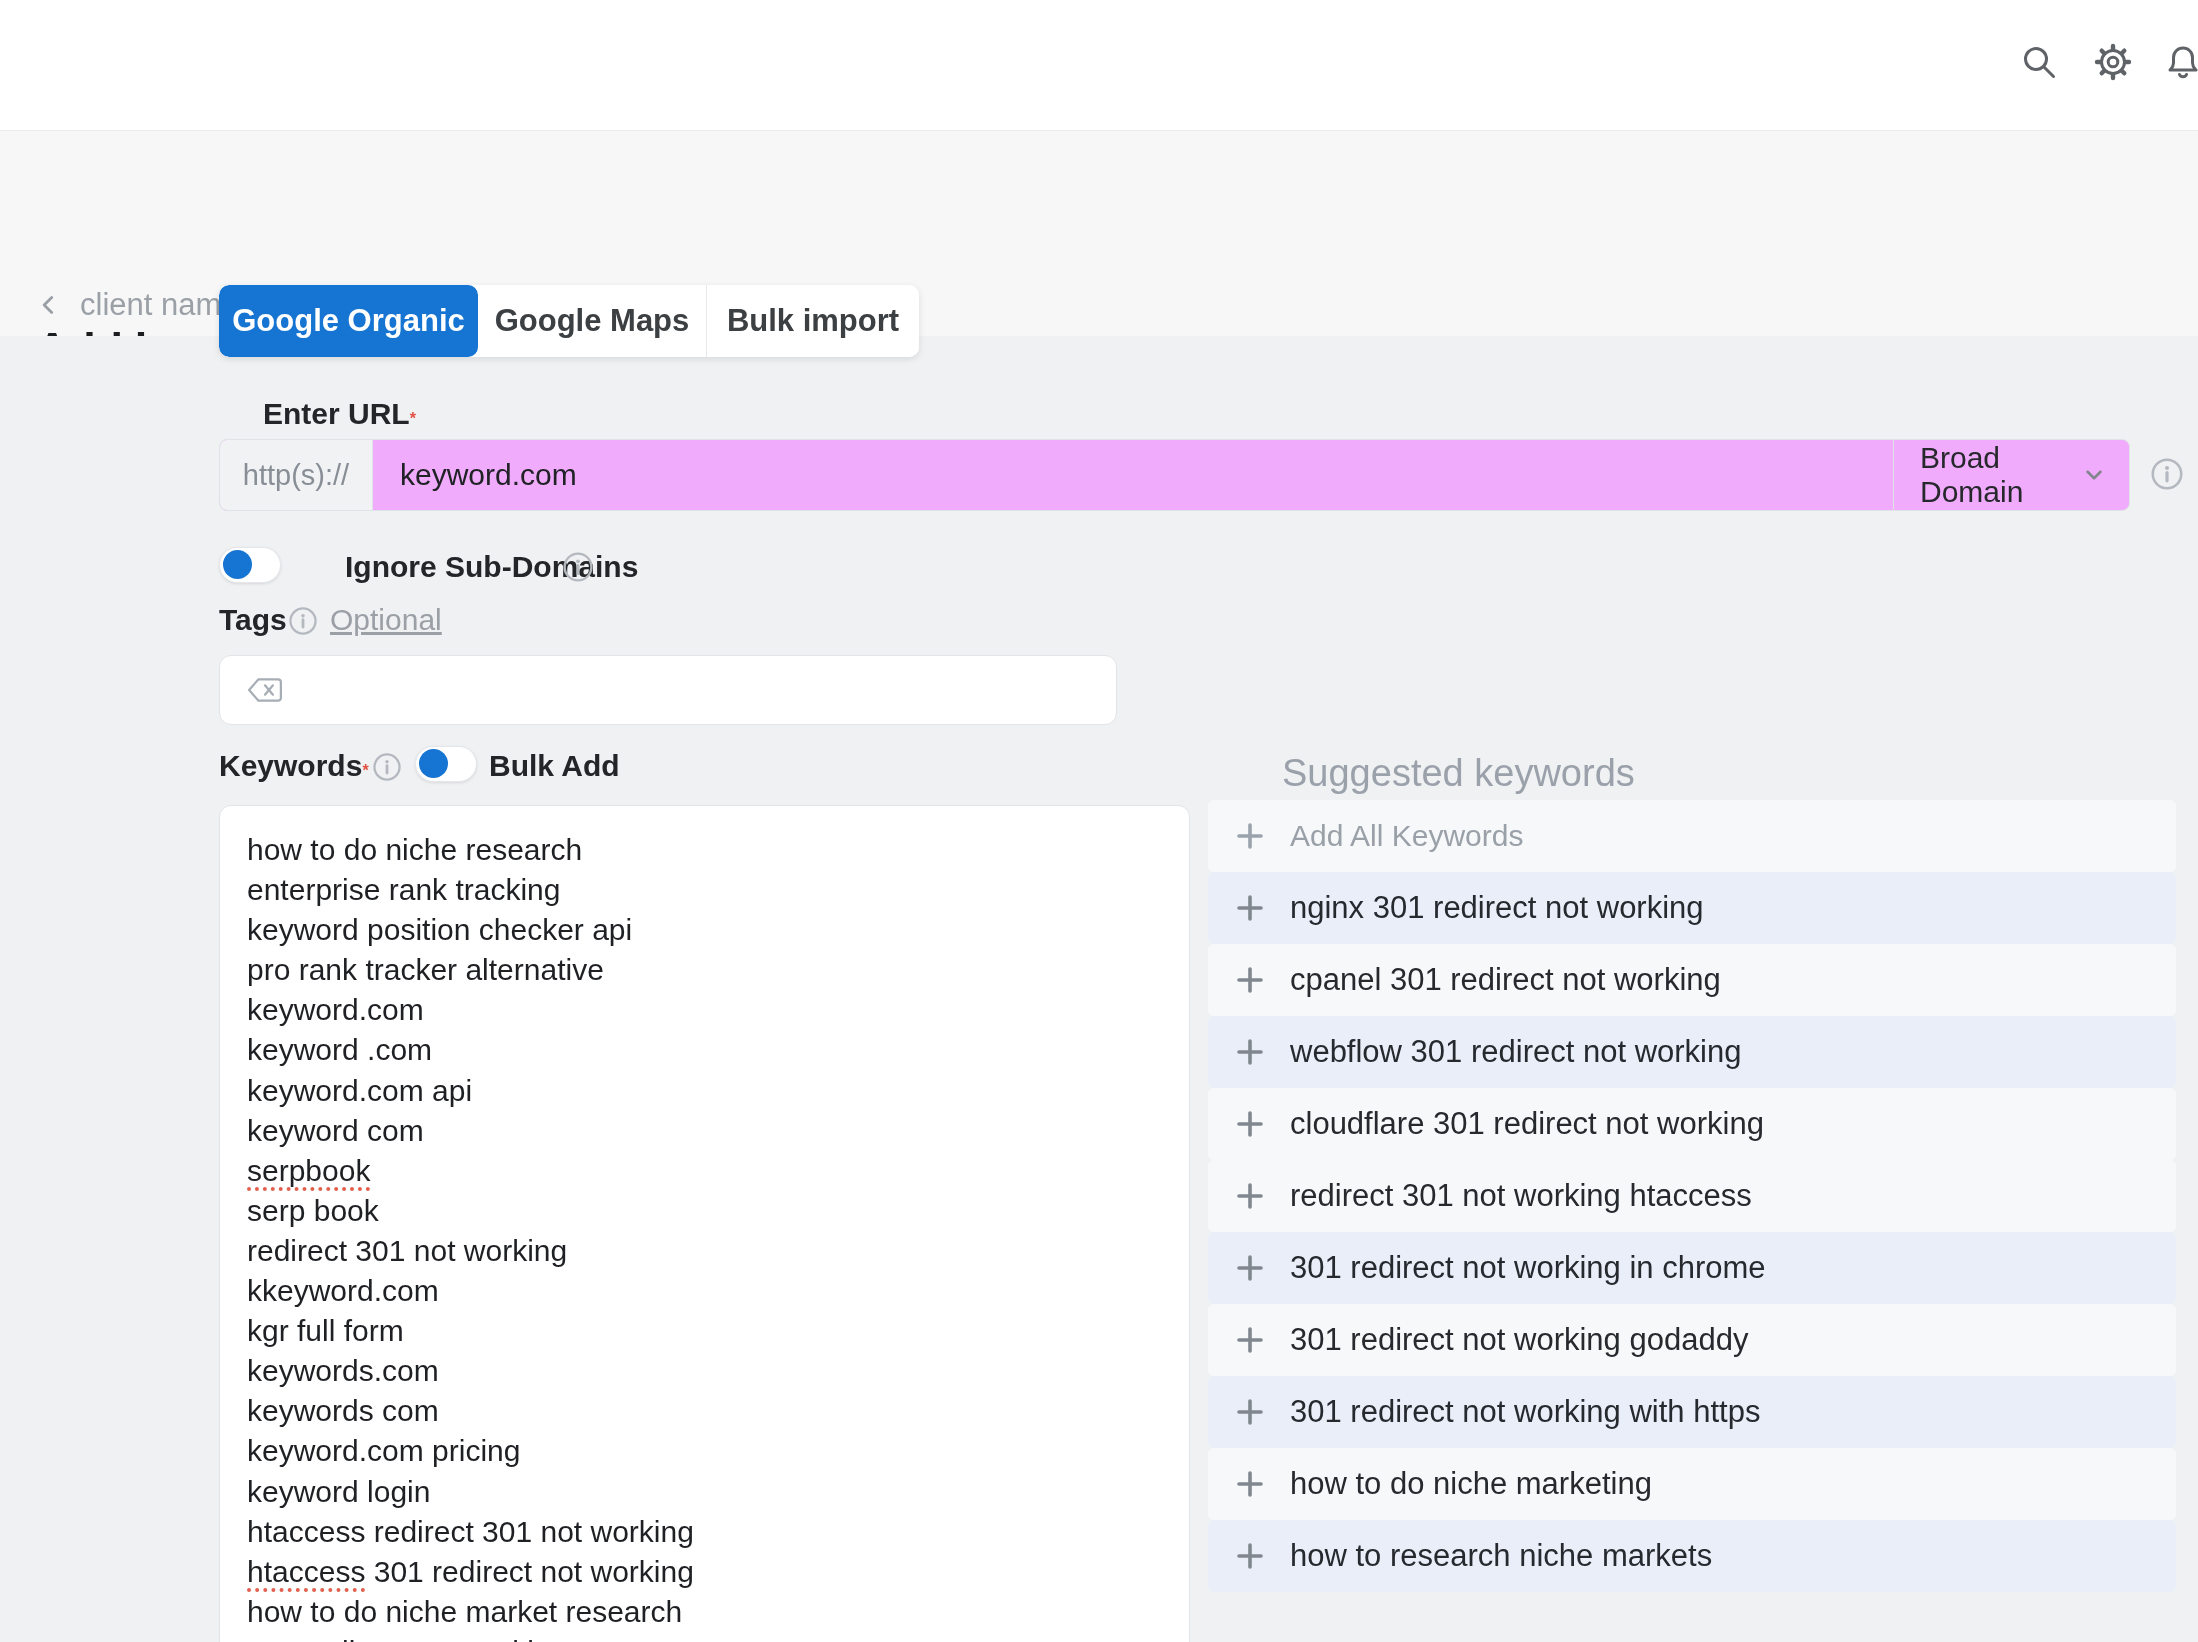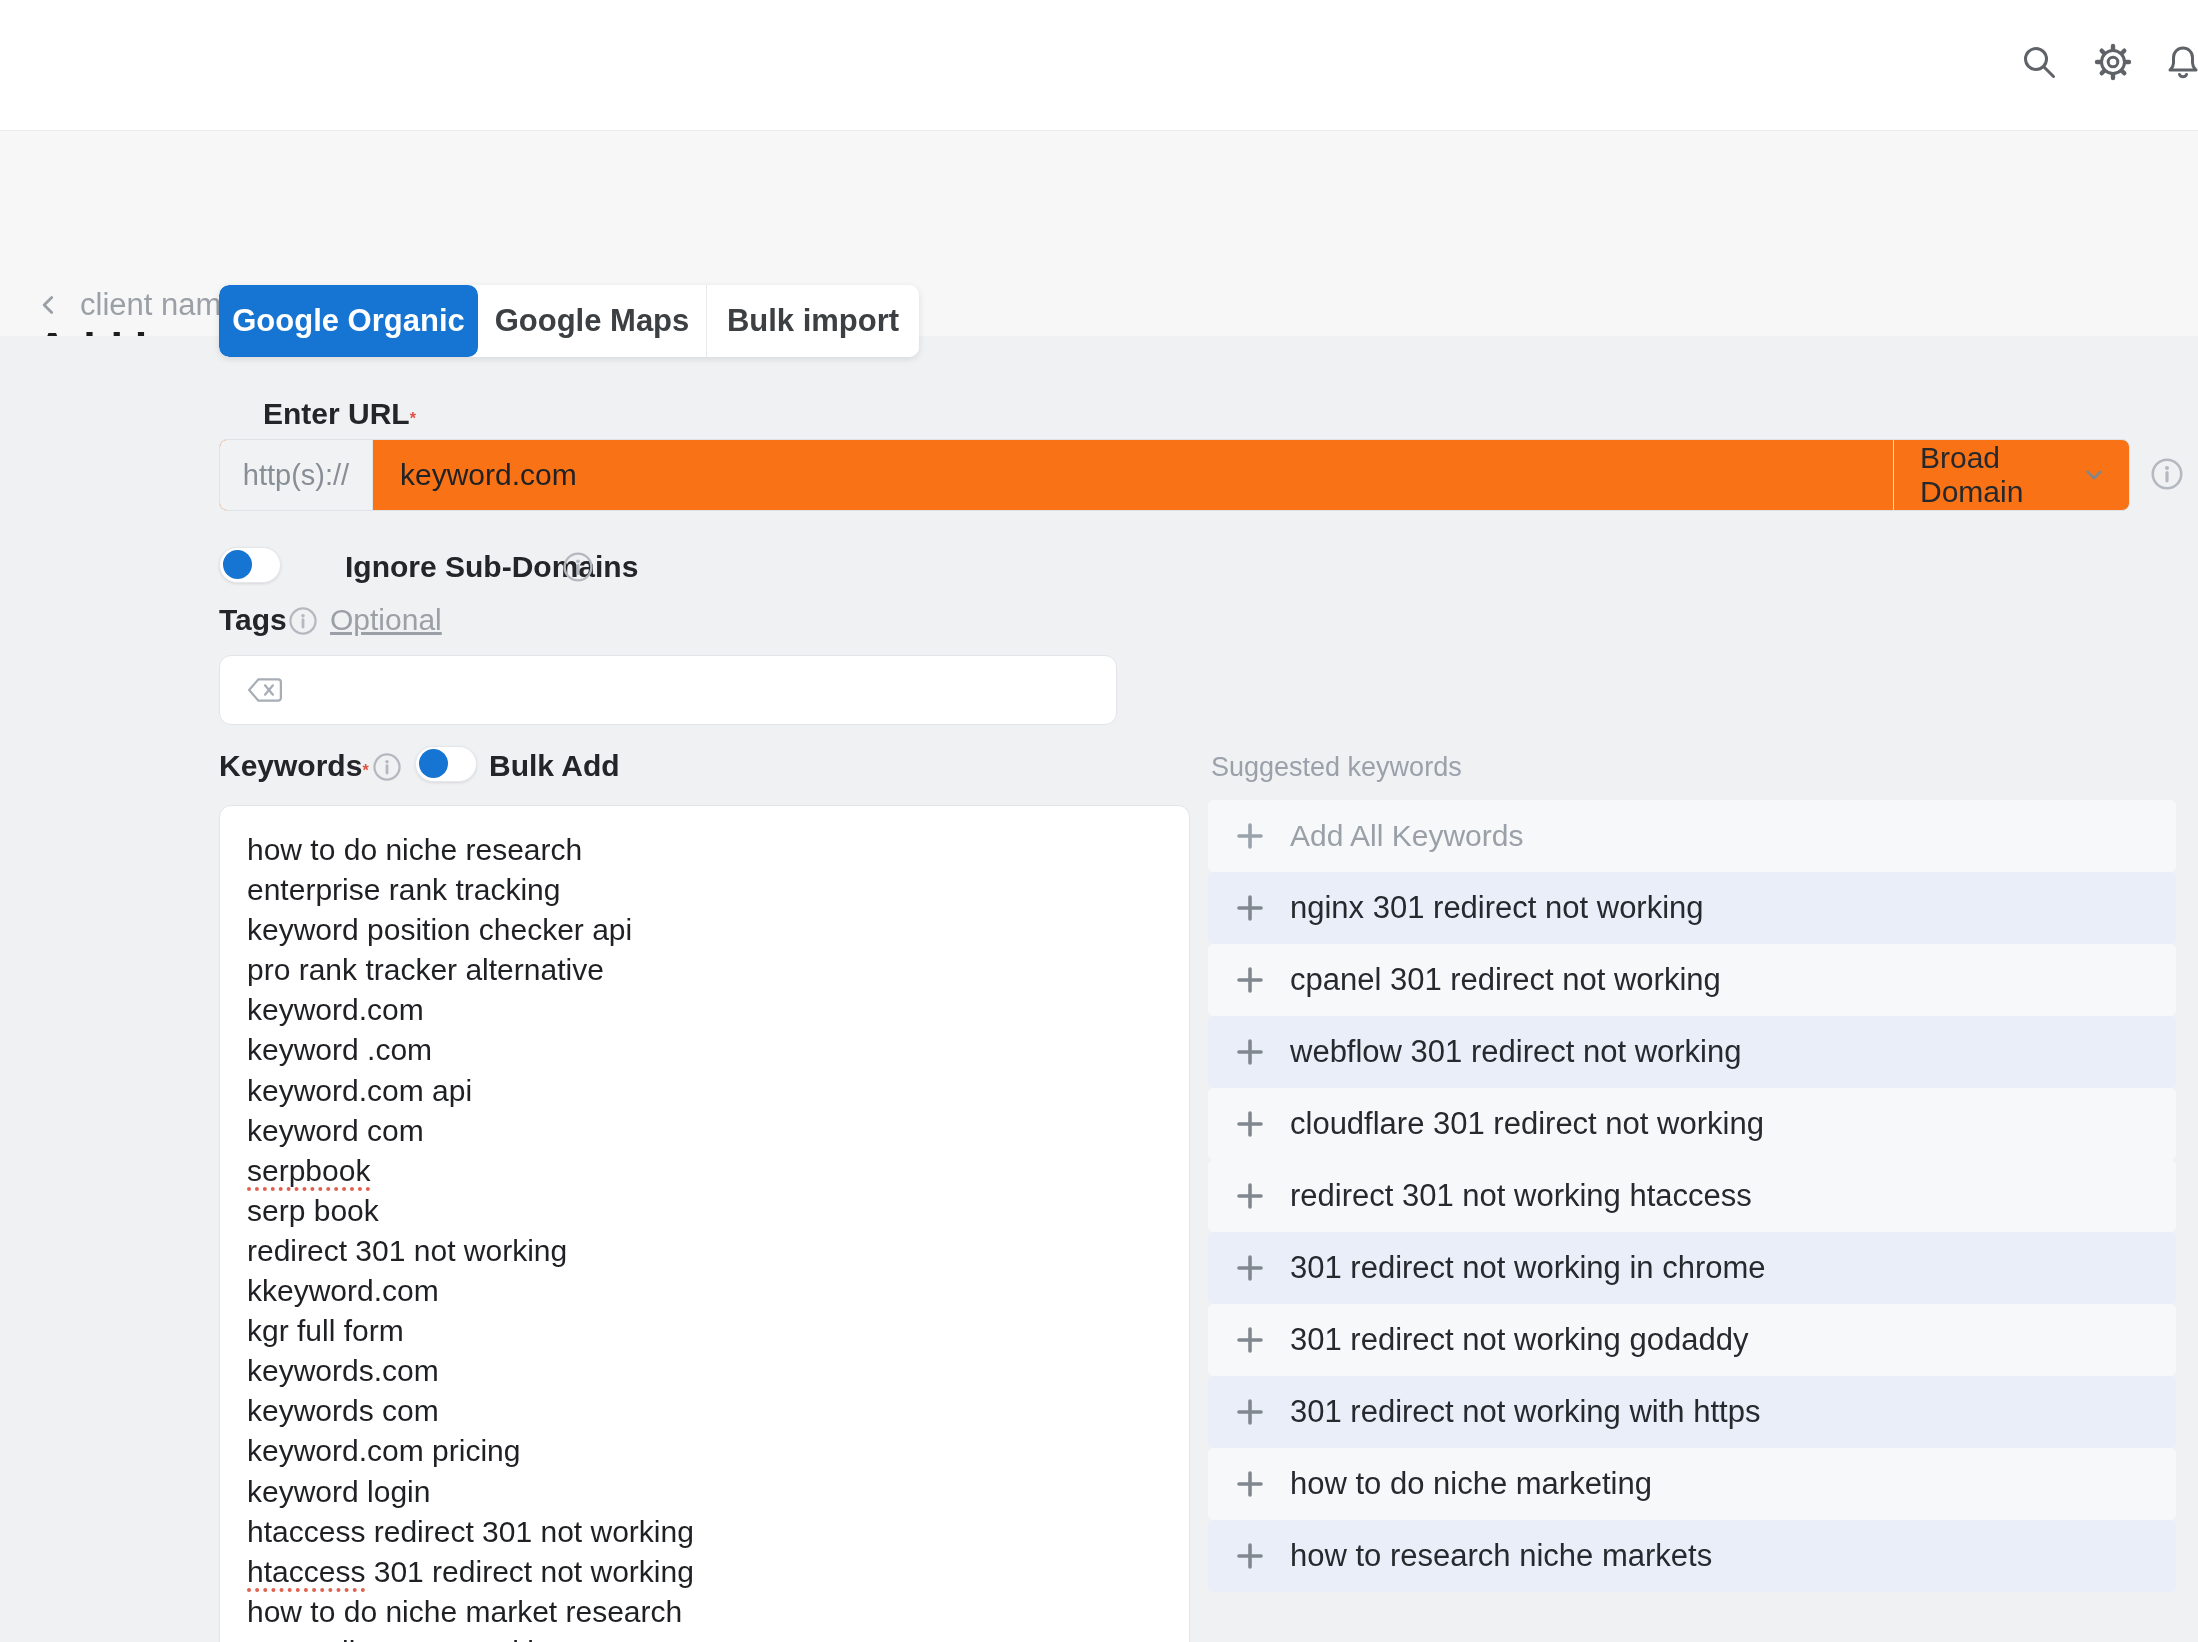--- a/index.html
+++ b/index.html
@@ -36,21 +36,21 @@
   .tab.active{width:259px;background:var(--accent-blue,#1674d2);color:#ffffff;border-radius:10px;}
 
   
   .field-label{font-size:30px;font-weight:bold;color:#232529;}
   .req{color:var(--required-red,#e25041);font-weight:bold;}
   .optional{font-size:30px;color:#9aa0a6;text-decoration:underline;}
   .info{display:inline-block;}
   .info svg{display:block;width:100%;height:100%;}
 
   
-  .url-control{left:219px;top:439px;width:1911px;height:72px;background:#f97316;
+  .url-control{left:219px;top:439px;width:1911px;height:72px;background:#f0abfc;
                border:1px solid #dfe2e6;border-radius:8px;display:flex;box-sizing:border-box;}
   .url-prefix{width:152px;background:#f1f2f4;border-right:1px solid #dfe2e6;border-radius:7px 0 0 7px;
               display:flex;align-items:center;justify-content:center;font-size:29px;color:#888e95;}
   .url-value{flex:1;display:flex;align-items:center;padding-left:27px;font-size:30px;color:#202226;}
   .url-select{width:236px;border-left:1px solid #dfe2e6;display:flex;align-items:center;
               justify-content:space-between;padding:0 24px 0 26px;box-sizing:border-box;cursor:pointer;}
   .url-select-label{font-size:30px;color:#26282c;}
   .url-select svg{width:26px;height:24px;}
 
   
@@ -64,21 +64,21 @@
               border-radius:12px;box-sizing:border-box;display:flex;align-items:center;padding-left:26px;cursor:text;}
   .tags-input svg{width:38px;height:28px;}
 
   
   .kw-box{left:219px;top:805px;width:971px;height:900px;background:#ffffff;border:1px solid #e2e4e8;
           border-radius:12px;box-sizing:border-box;padding:24px 20px 0 27px;cursor:text;}
   .kw-line{font-size:30px;line-height:40.1px;color:#1e2023;white-space:nowrap;}
   .misspell{text-decoration:underline dotted #e0614f;text-decoration-thickness:3.5px;text-underline-offset:7px;}
 
   
-  .suggest-title{left:1211px;top:752px;font-size:27px;color:#9aa1aa;}
+  .suggest-title{left:1282px;top:752px;font-size:38px;color:#9aa1aa;}
   .suggest-list{left:1208px;top:800px;width:968px;display:flex;flex-direction:column;}
   .s-row{height:72px;display:flex;align-items:center;gap:25px;padding-left:27px;box-sizing:border-box;
          border-radius:6px;cursor:pointer;background:#f7f8f9;}
   .s-row.alt{background:var(--row-highlight,#e9eef9);}
   .s-row .plus{width:30px;height:30px;flex:0 0 30px;}
   .s-row .row-text{font-size:31px;color:#26292e;white-space:nowrap;}
   .s-row.addall .row-text{font-size:30px;color:#9aa0a8;}
 </style>
 </head>
 <body>

